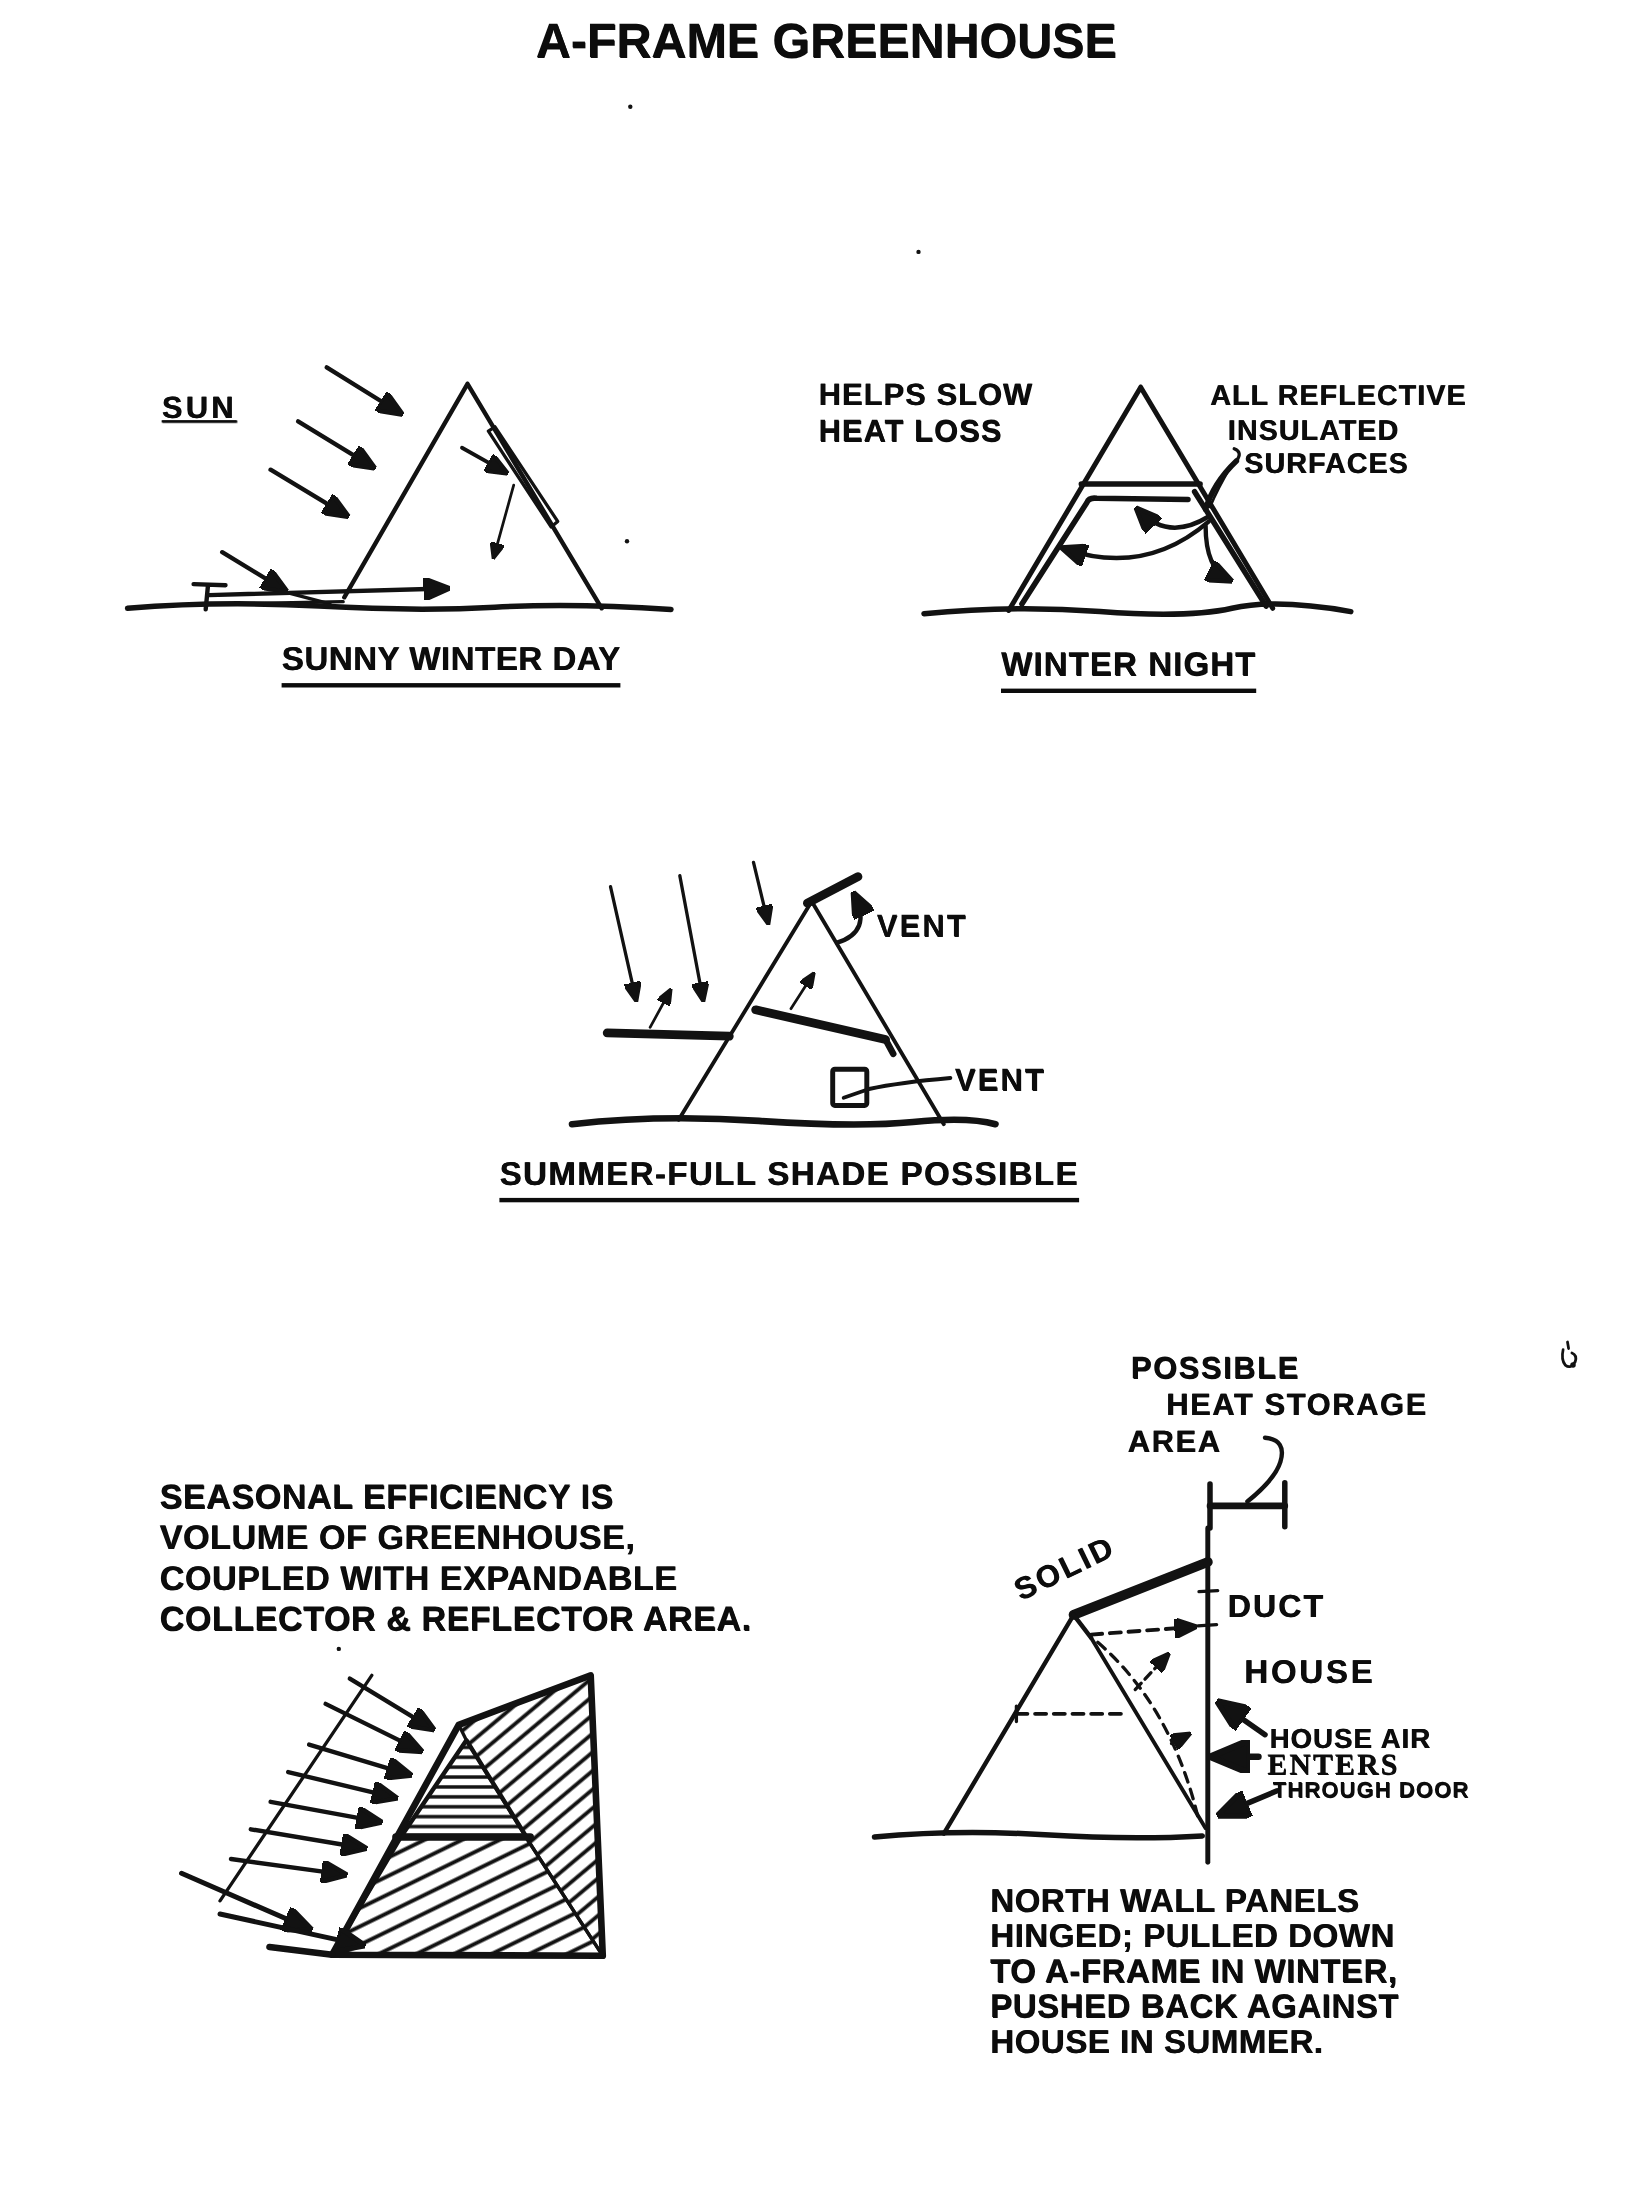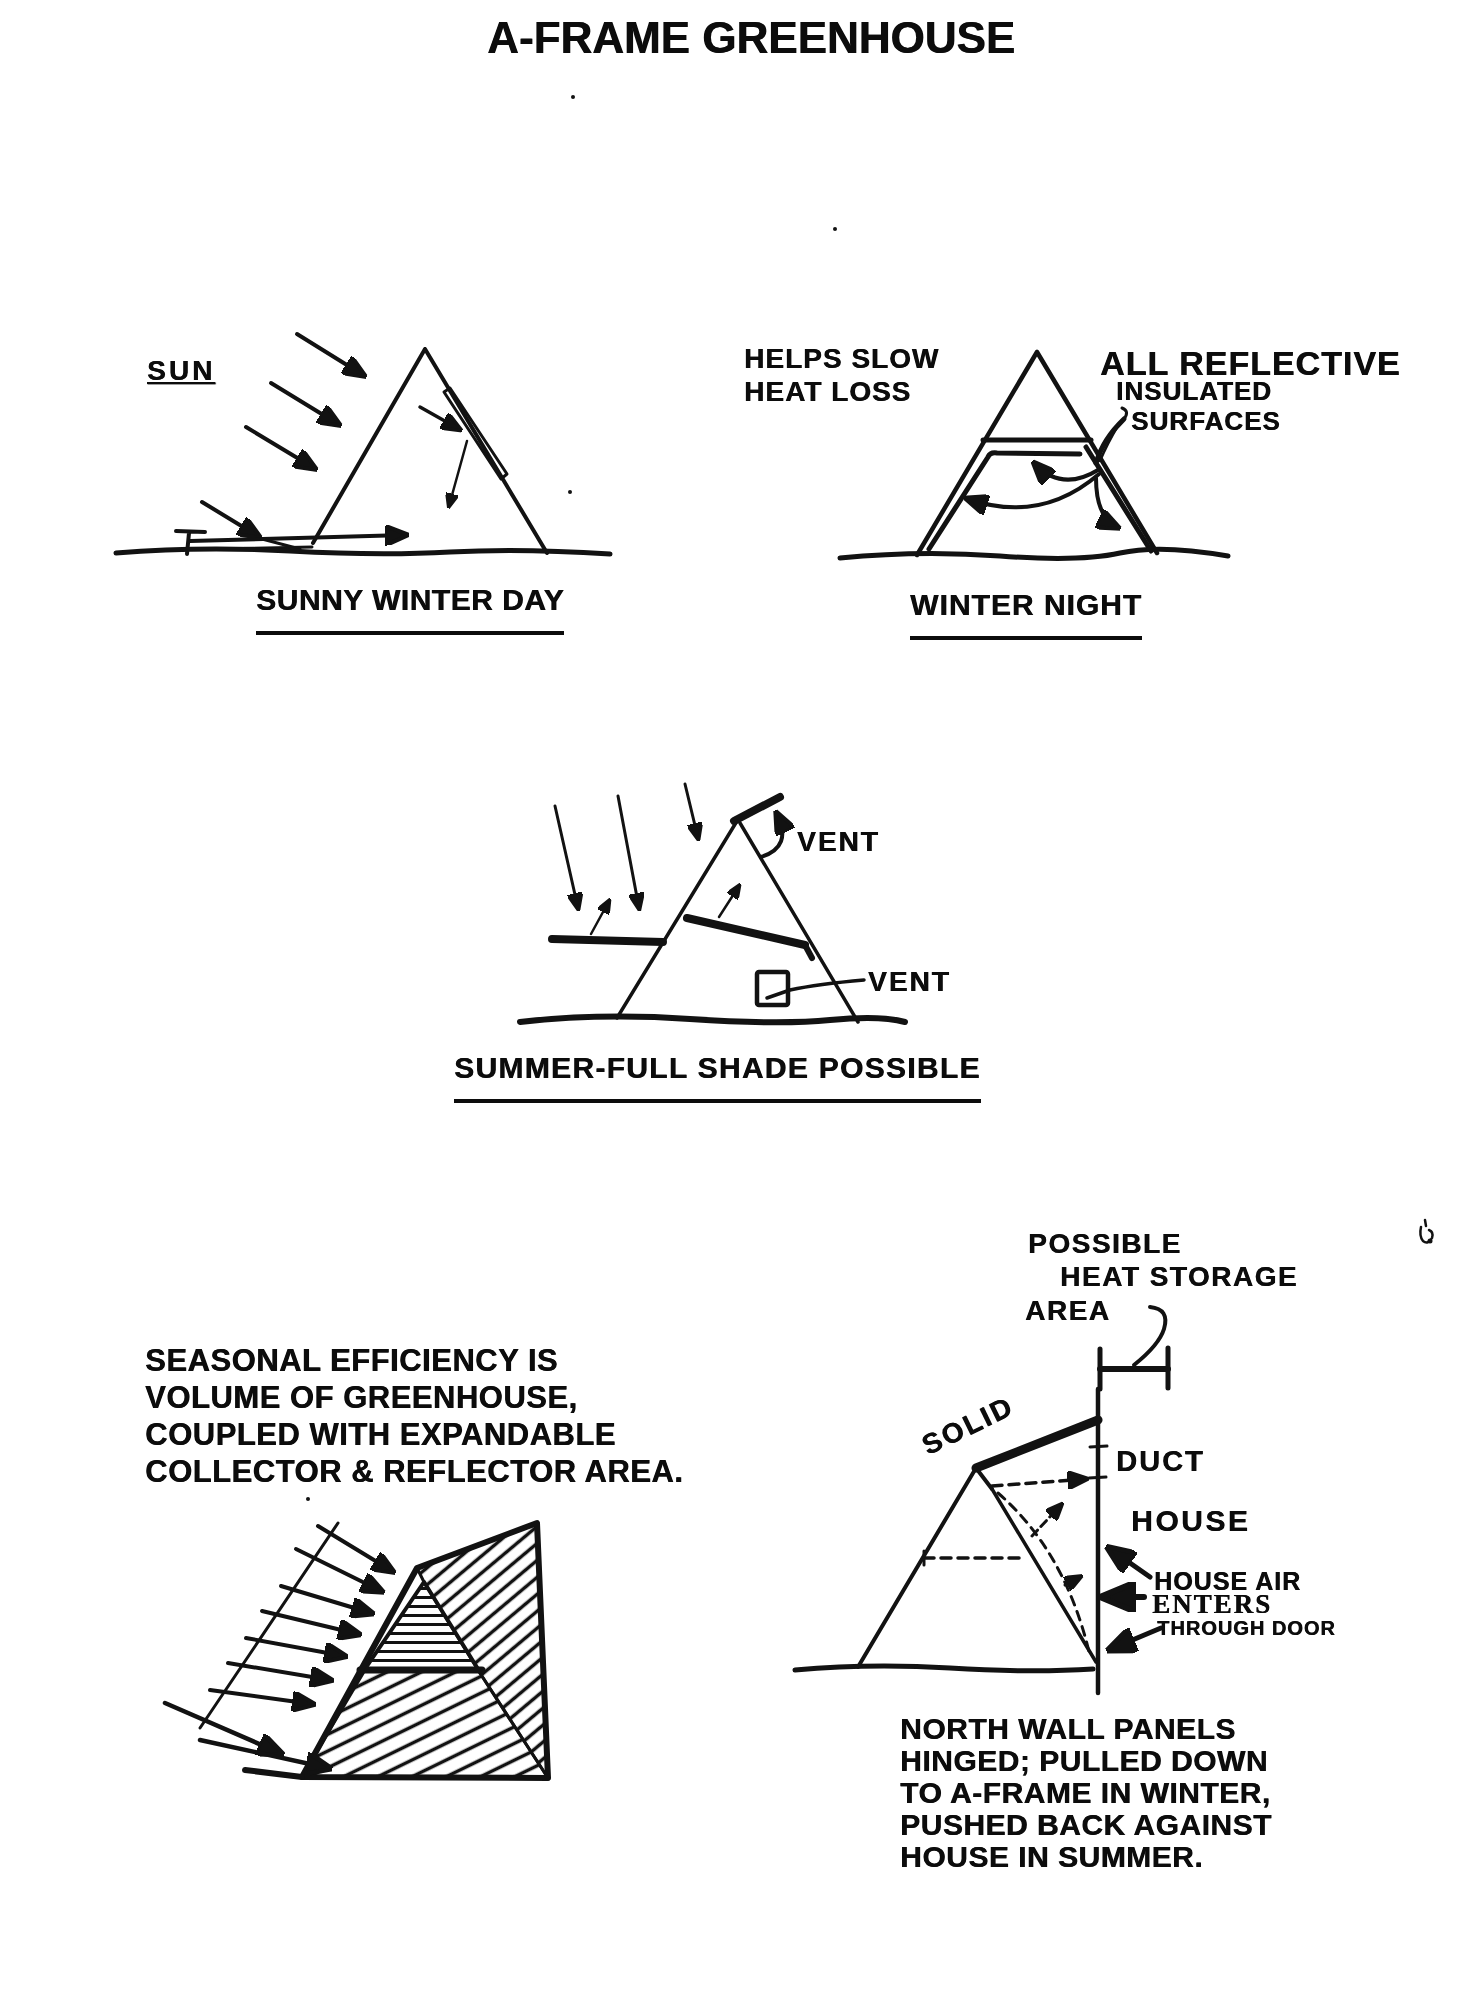--- a/index.html
+++ b/index.html
@@ -1,20 +1,20 @@
 <!DOCTYPE html>
 <html><head>
 <meta charset="utf-8">
 <style>
   html,body{margin:0;padding:0;background:#ffffff;}
   #page{position:relative;width:1480px;height:2006px;background:#ffffff;overflow:hidden;
         font-family:"Liberation Sans",sans-serif;}
   .lbl{position:absolute;font-weight:700;color:#0c0c0c;white-space:nowrap;line-height:1;
        letter-spacing:1px;text-shadow:0.6px 0.4px 0 #0c0c0c;}
-  .cap{border-bottom:4px solid #0c0c0c;padding-bottom:16px;}
+  .cap{border-bottom:4px solid #0c0c0c;padding-bottom:6px;}
   .note div{line-height:37px;}
   .note5 div{line-height:32px;}
   #art{position:absolute;left:0;top:0;}
   #art path, #art rect{stroke:#121212;stroke-linecap:round;stroke-linejoin:round;}
 </style>
 </head>
 <body>
 
 <div id="page">
 
@@ -132,21 +132,21 @@
     </g>
   </svg>
 
   <div class="lbl" style="left:487px;top:16px;font-size:44px;letter-spacing:0;">A-FRAME GREENHOUSE</div>
 
   <div class="lbl" style="left:147px;top:357px;font-size:28px;letter-spacing:3px;text-decoration:underline;">SUN</div>
   <div class="lbl cap" style="left:256px;top:585px;font-size:30px;letter-spacing:0.5px;">SUNNY WINTER DAY</div>
 
   <div class="lbl" style="left:744px;top:345px;font-size:28px;">HELPS SLOW</div>
   <div class="lbl" style="left:744px;top:378px;font-size:28px;">HEAT LOSS</div>
-  <div class="lbl" style="left:1100px;top:346px;font-size:34px;">ALL REFLECTIVE</div>
+  <div class="lbl" style="left:1100px;top:346px;font-size:26px;">ALL REFLECTIVE</div>
   <div class="lbl" style="left:1116px;top:378px;font-size:26px;">INSULATED</div>
   <div class="lbl" style="left:1131px;top:408px;font-size:26px;">SURFACES</div>
   <div class="lbl cap" style="left:910px;top:590px;font-size:30px;letter-spacing:1px;">WINTER NIGHT</div>
 
   <div class="lbl" style="left:797px;top:828px;font-size:28px;letter-spacing:2px;">VENT</div>
   <div class="lbl" style="left:868px;top:968px;font-size:28px;letter-spacing:2px;">VENT</div>
   <div class="lbl cap" style="left:454px;top:1053px;font-size:30px;letter-spacing:1.3px;">SUMMER-FULL SHADE POSSIBLE</div>
 
   <div class="lbl note" style="left:145px;top:1342px;font-size:31px;letter-spacing:0.5px;">
     <div>SEASONAL EFFICIENCY IS</div>

